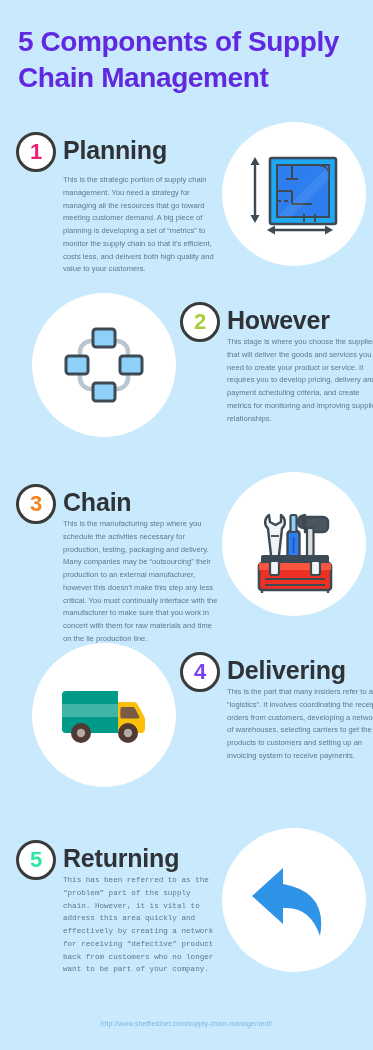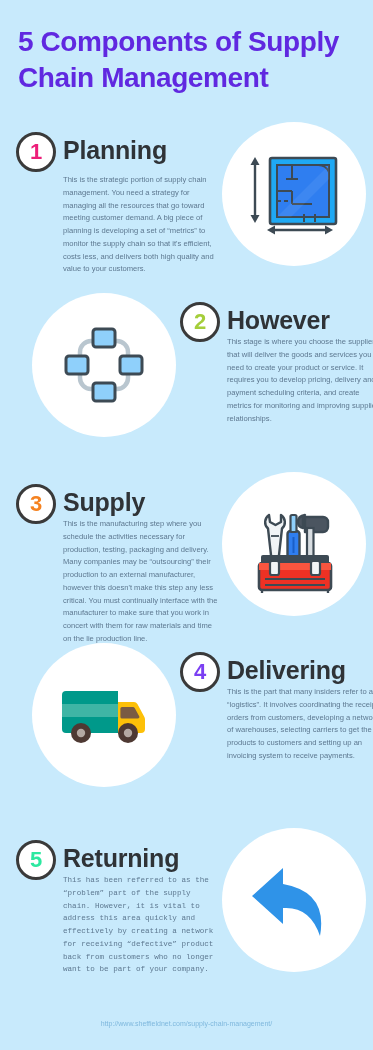--- a/index.html
+++ b/index.html
@@ -221,21 +221,21 @@
 
         <circle cx="17" cy="97" r="1.3" fill="#3d4a54"></circle>
         <circle cx="83" cy="97" r="1.3" fill="#3d4a54"></circle>
       </svg>
     </div>
 
     <div class="badge" style="left:16px; top:484px;">
       <span style="color:#f58220">3</span>
     </div>
 
-    <div class="heading" style="left:63px; top:488px;">Supply</div>
+    <div class="heading" style="left:63px; top:488px;">Chain</div>
 
     <div class="body-text" style="left:63px; top:518px;">This is the manufacturing step where you schedule the activities necessary for production, testing, packaging and delivery. Many companies may be “outsourcing” their production to an external manufacturer, however this doesn't make this step any less critical. You must continually interface with the manufacturer to make sure that you work in concert with them for raw materials and time on the lie production line.</div>
   </div>
 
   <div class="section">
 
     <div class="icon-disc" style="left:32px; top:643px;">
       <svg width="100" height="80" viewBox="0 0 100 80">
 
         <path d="M12 16 h52 v42 h-52 a4 4 0 0 1 -4 -4 v-34 a4 4 0 0 1 4 -4 z" fill="#00998a"></path>

